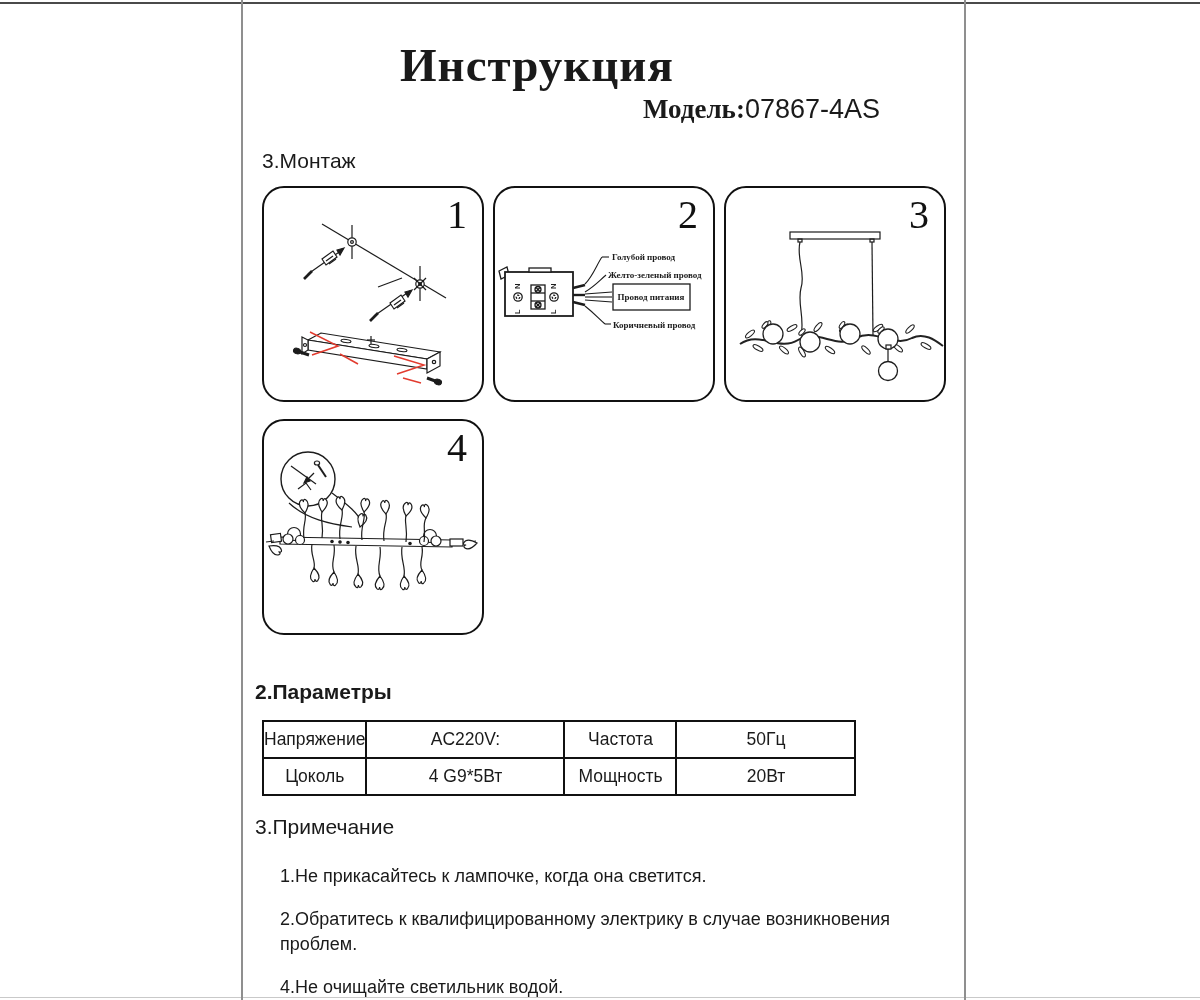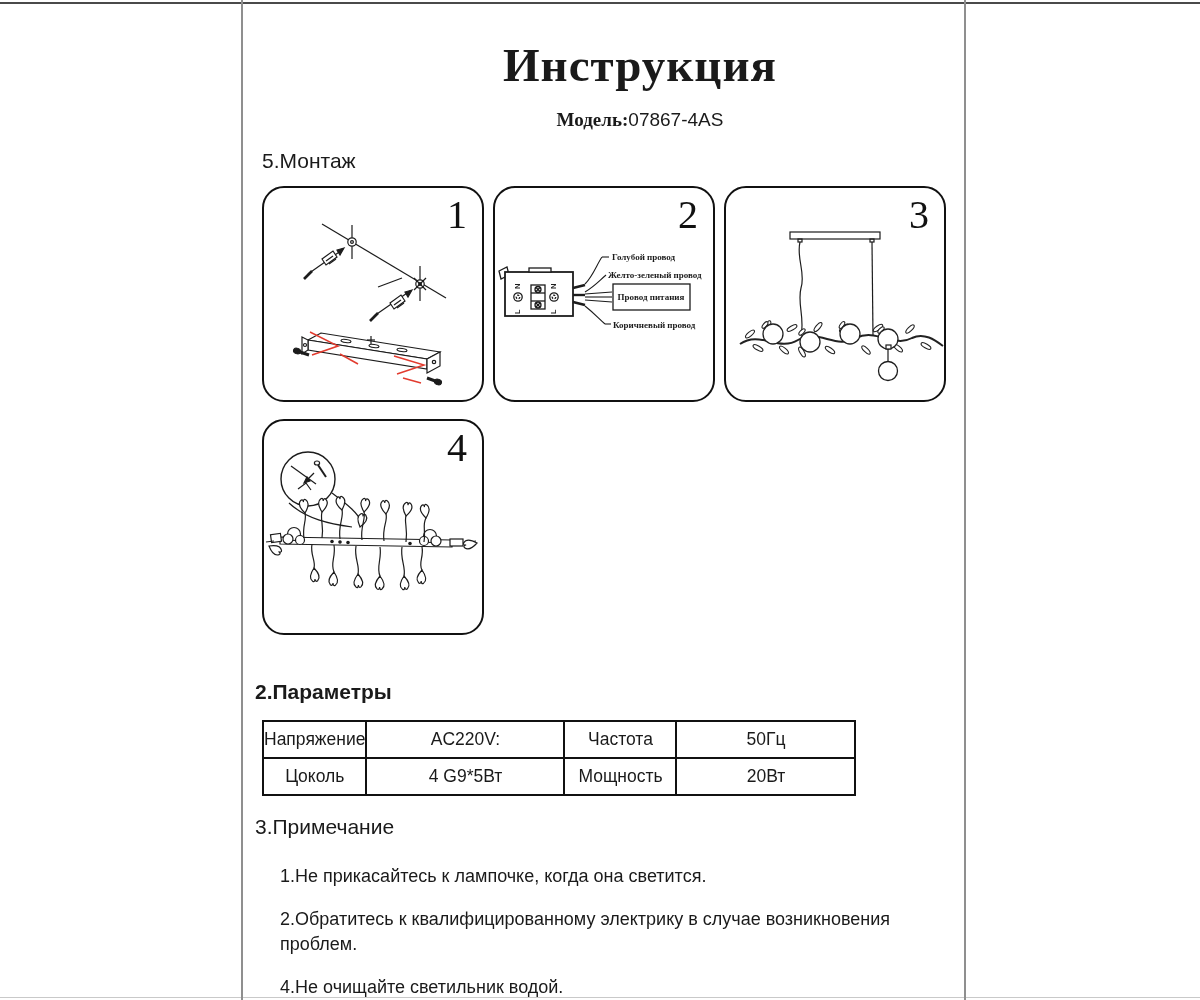--- a/index.html
+++ b/index.html
@@ -4,23 +4,23 @@
 <style>
   html,body{margin:0;padding:0;background:#fff;}
   .screen{position:relative;width:1200px;height:1000px;background:#ffffff;overflow:hidden;
           font-family:"Liberation Sans",sans-serif;color:#1a1a1a;}
   .edge{position:absolute;background:#777;}
   .edge.top{left:0;top:2px;width:1200px;height:2px;background:#4a4a4a;}
   .edge.bottom{left:0;top:997px;width:1200px;height:1px;background:#c9c9c9;}
   .edge.left{left:241px;top:0;width:2px;height:1000px;background:#8f8f8f;}
   .edge.right{left:964px;top:0;width:2px;height:1000px;background:#8f8f8f;}
 
-  .title{position:absolute;left:400px;top:38px;width:480px;text-align:center;
+  .title{position:absolute;left:400px;top:38px;width:480px;
          font-family:"Liberation Serif",serif;font-weight:700;font-size:47px;letter-spacing:1px;}
-  .model-line{position:absolute;left:400px;top:94px;width:480px;text-align:center;font-size:19px;margin-top:15px;}
+  .model-line{position:absolute;left:400px;top:94px;width:480px;text-align:right;font-size:27px;}
   .model-label{font-family:"Liberation Serif",serif;font-weight:700;}
   .model-value{font-family:"Liberation Sans",sans-serif;font-weight:400;}
 
   .section-h{position:absolute;font-size:21px;font-weight:400;}
   .h-montage{left:262px;top:149px;}
   .h-params{left:255px;top:680px;font-weight:bold;}
   .h-notes{left:255px;top:815px;}
 
   .panel{position:absolute;width:218px;height:212px;border:2px solid #111;border-radius:22px;background:#fff;}
   .panel svg{position:absolute;left:0;top:0;}
@@ -80,21 +80,21 @@
       </g>
       <path id="bud" d="M0,0 C-4,-5 -6,-10 -2.5,-13 C-1,-14.2 0,-13 0,-11 C0,-13 1,-14.2 2.5,-13 C6,-10 4,-5 0,0 Z"></path>
     </defs>
   </svg>
 
   <div class="title">Инструкция</div>
   <div class="model-line">
     <span class="model-label">Модель:</span><span class="model-value">07867-4AS</span>
   </div>
 
-  <div class="section-h h-montage">5.Монтаж</div>
+  <div class="section-h h-montage">3.Монтаж</div>
 
   <div class="panel p1">
     <svg width="218" height="212" viewBox="0 0 218 212">
       <g stroke="#1c1c1c" fill="none" stroke-width="1.2">
         <line x1="58" y1="36" x2="182" y2="110"></line>
         <line x1="88" y1="37" x2="88" y2="71"></line>
         <circle cx="88" cy="54" r="4.2" fill="#fff"></circle>
           <circle cx="88" cy="54" r="1.4"></circle>
         <line x1="156" y1="78" x2="156" y2="113"></line>
         <circle cx="156" cy="96" r="4.2" fill="#fff"></circle>

